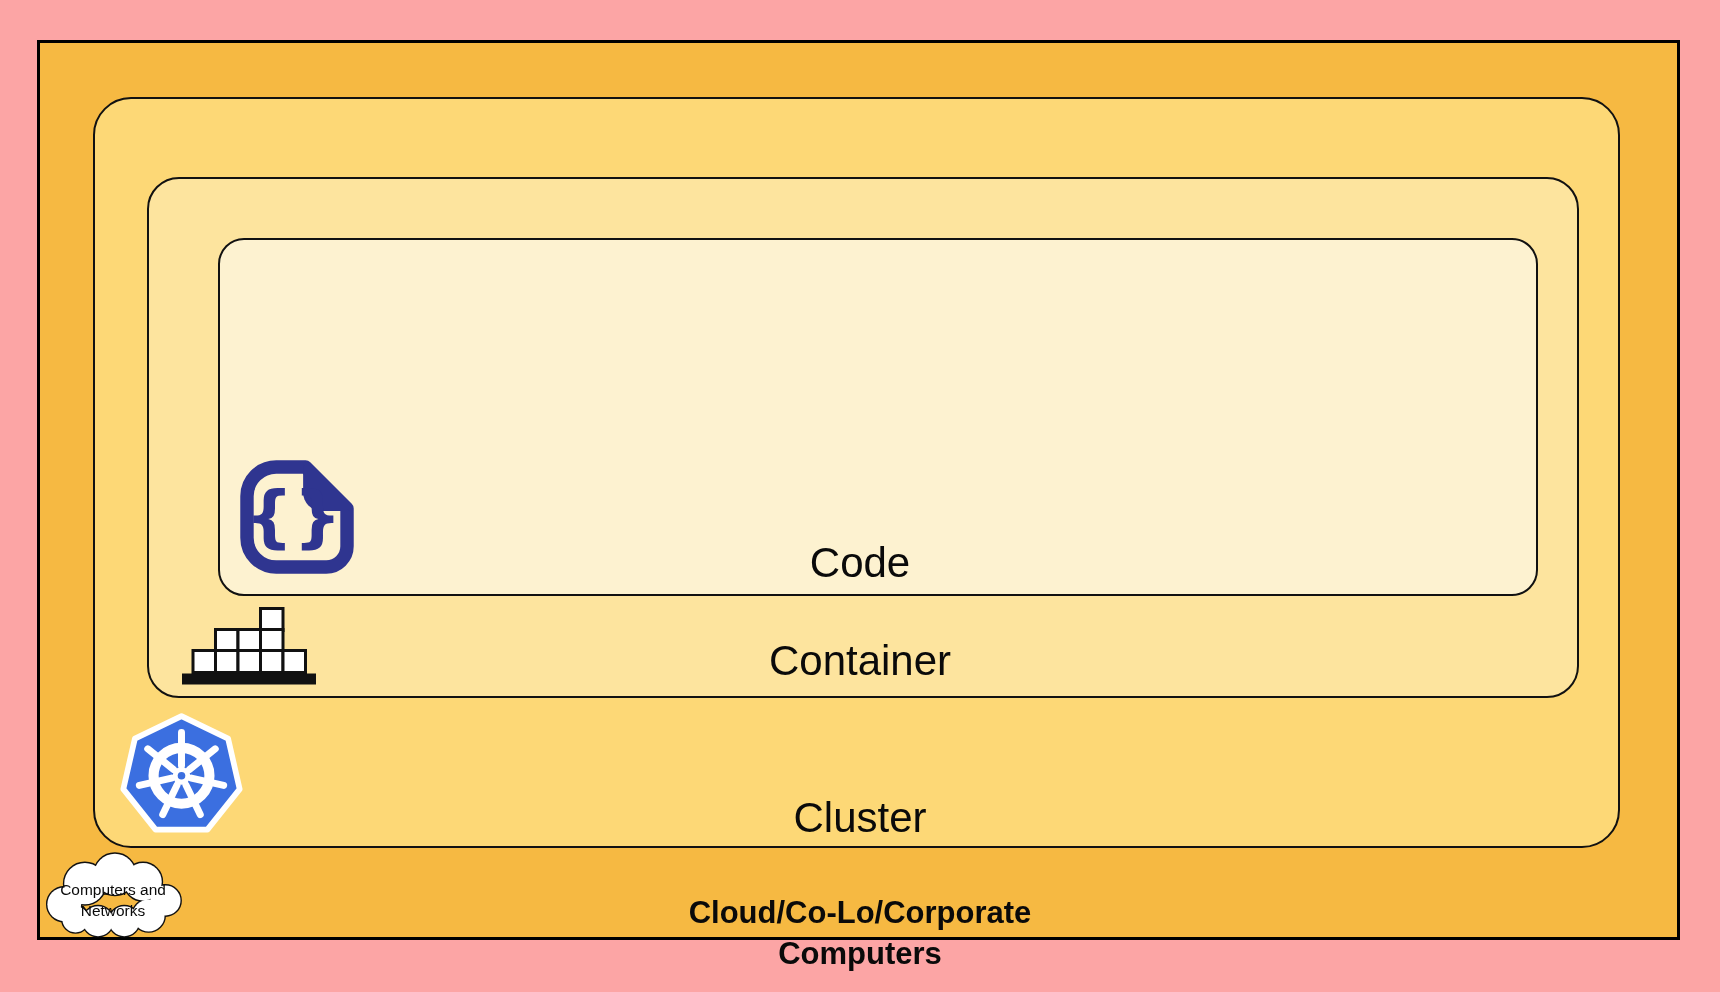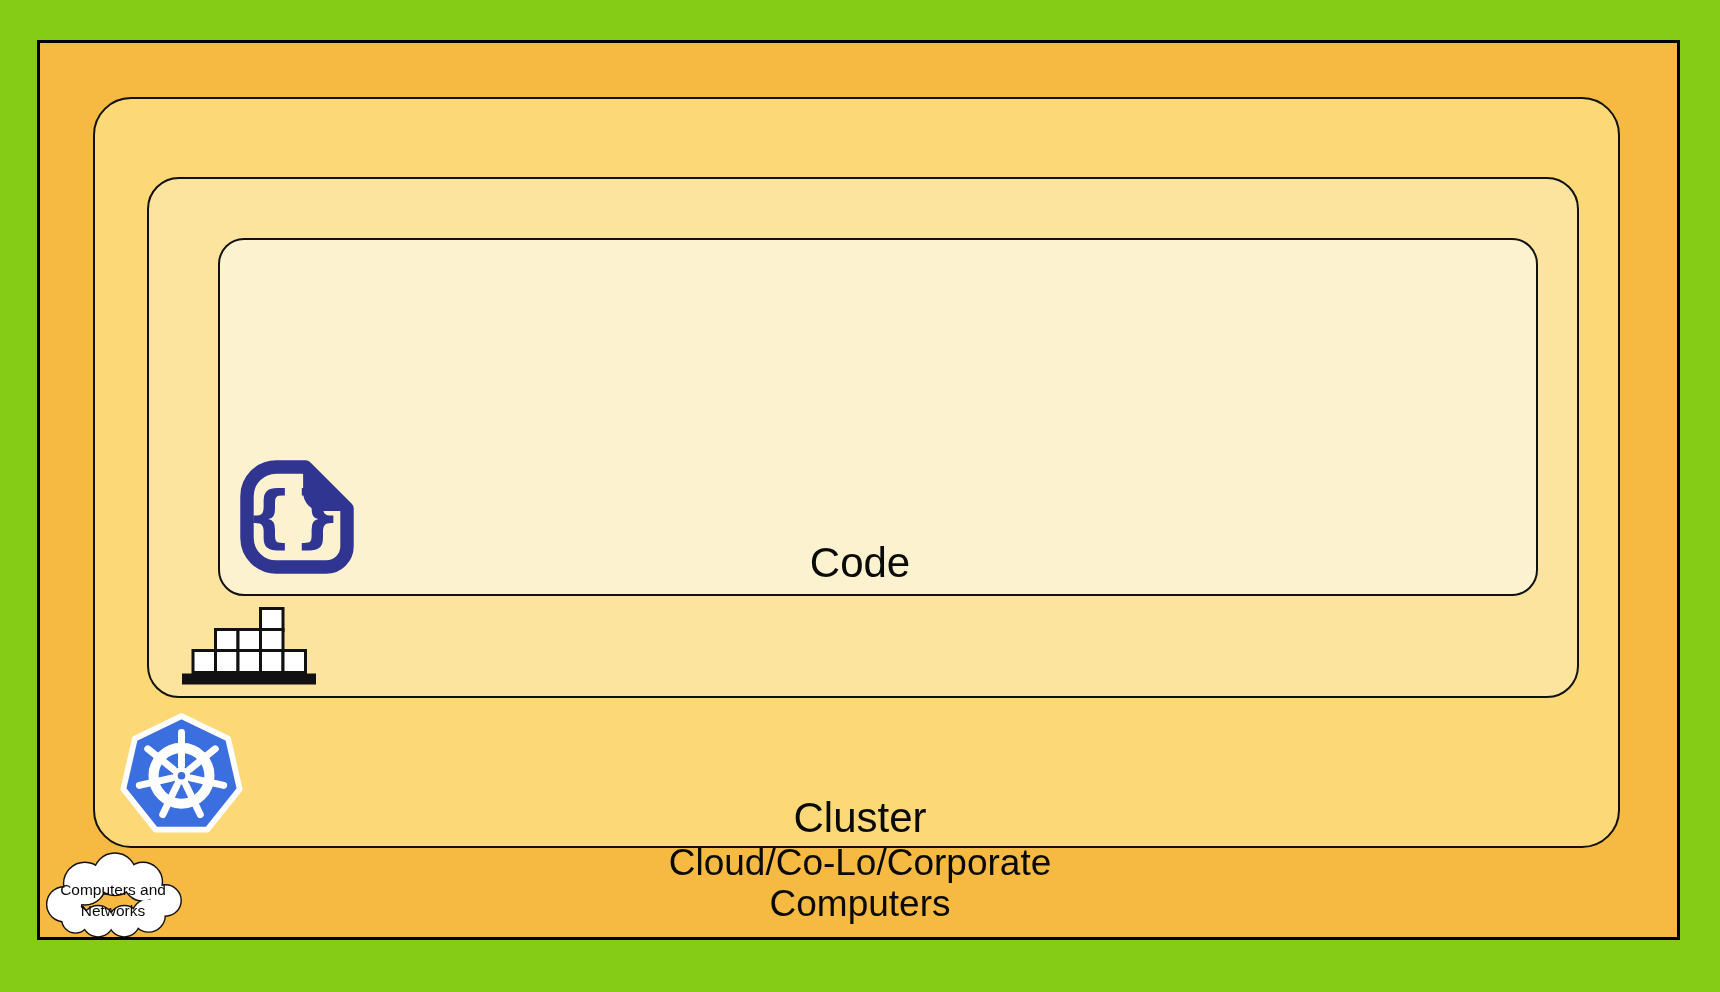--- a/index.html
+++ b/index.html
@@ -1,52 +1,53 @@
 <!DOCTYPE html>
 <html><head>
 <meta charset="utf-8">
 <style>
   html,body{margin:0;padding:0;background:#ffffff;}
-  .canvas{position:relative;width:1720px;height:992px;background:#84cc16;overflow:hidden;
+  .canvas{position:relative;width:1720px;height:992px;background:#fca5a5;overflow:hidden;
           font-family:"Liberation Sans",sans-serif;color:#0a0a0a;}
   .layer{position:absolute;box-sizing:border-box;}
   .layer-datacenter{left:37px;top:40px;width:1643px;height:900px;
           background:#F6B942;border:3px solid #000;}
   .layer-cluster{left:53px;top:54px;width:1527px;height:751px;
           background:#FDD876;border:2.5px solid #111;border-radius:38px;}
   .layer-container{left:52px;top:78px;width:1432px;height:521px;
           background:#FDE49E;border:2.5px solid #111;border-radius:32px;}
   .layer-code{left:69px;top:59px;width:1320px;height:358px;
           background:#FDF2D0;border:2.5px solid #111;border-radius:26px;}
   .diagram-label{position:absolute;left:0;width:1720px;text-align:center;
           font-size:42px;line-height:1.1;color:#0a0a0a;z-index:5;}
   .label-code{top:540px;}
   .label-container{top:638px;}
   .label-cluster{top:795px;}
-  .label-datacenter{top:842px;font-size:37px;line-height:41px;}
+  .label-datacenter{top:892px;font-size:31px;line-height:41px;font-weight:bold;}
   .icon{position:absolute;z-index:6;}
   .icon-code{left:236px;top:455px;width:122px;height:124px;}
   .icon-bricks{left:182px;top:607px;width:134px;height:78px;}
   .icon-k8s{left:117px;top:711px;width:129px;height:127px;}
   .icon-cloud{left:38px;top:846px;width:150px;height:94px;}
 </style>
 </head>
 <body>
 
 <div class="canvas">
 
   <div class="layer layer-datacenter">
     <div class="layer layer-cluster">
       <div class="layer layer-container">
         <div class="layer layer-code"></div>
       </div>
     </div>
   </div>
 
   <div class="diagram-label label-code">Code</div>
+  <div class="diagram-label label-container">Container</div>
   <div class="diagram-label label-cluster">Cluster</div>
   <div class="diagram-label label-datacenter">
     <div>Cloud/Co-Lo/Corporate</div>
     <div>Computers</div>
   </div>
 
   <svg class="icon icon-code" viewBox="0 0 100 100">
     <path d="M 33,9 H 57 L 91,43 V 74 A 17,17 0 0 1 74,91 H 33 A 24,24 0 0 1 9,67 V 33 A 24,24 0 0 1 33,9 Z" fill="none" stroke="#2F3590" stroke-width="11" stroke-linejoin="round"></path>
     <path d="M 55,7 L 93,45 L 70,45 A 15,15 0 0 1 55,30 Z" fill="#2F3590"></path>
     <text x="47" y="69" text-anchor="middle" font-size="56" font-weight="bold" font-family="DejaVu Sans, sans-serif" fill="#2F3590">{}</text>

